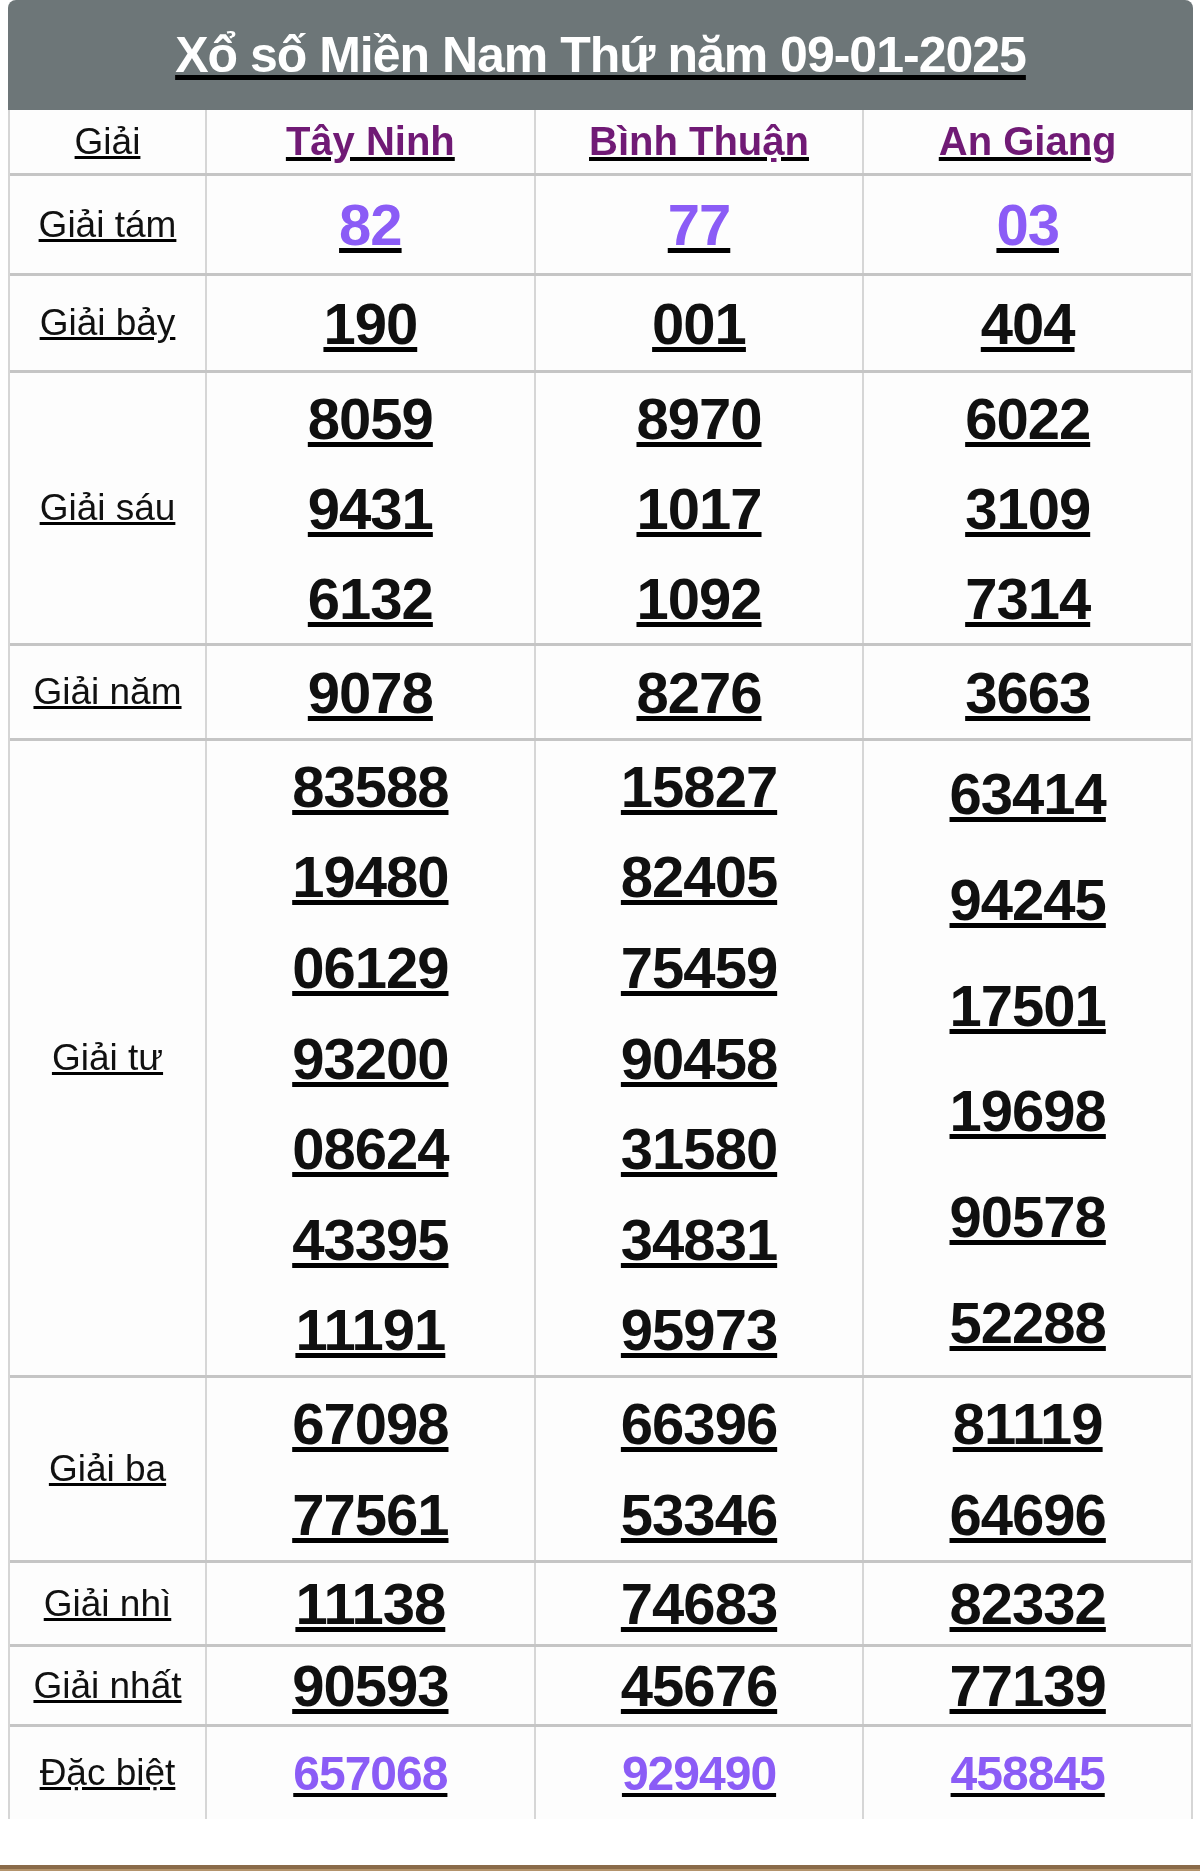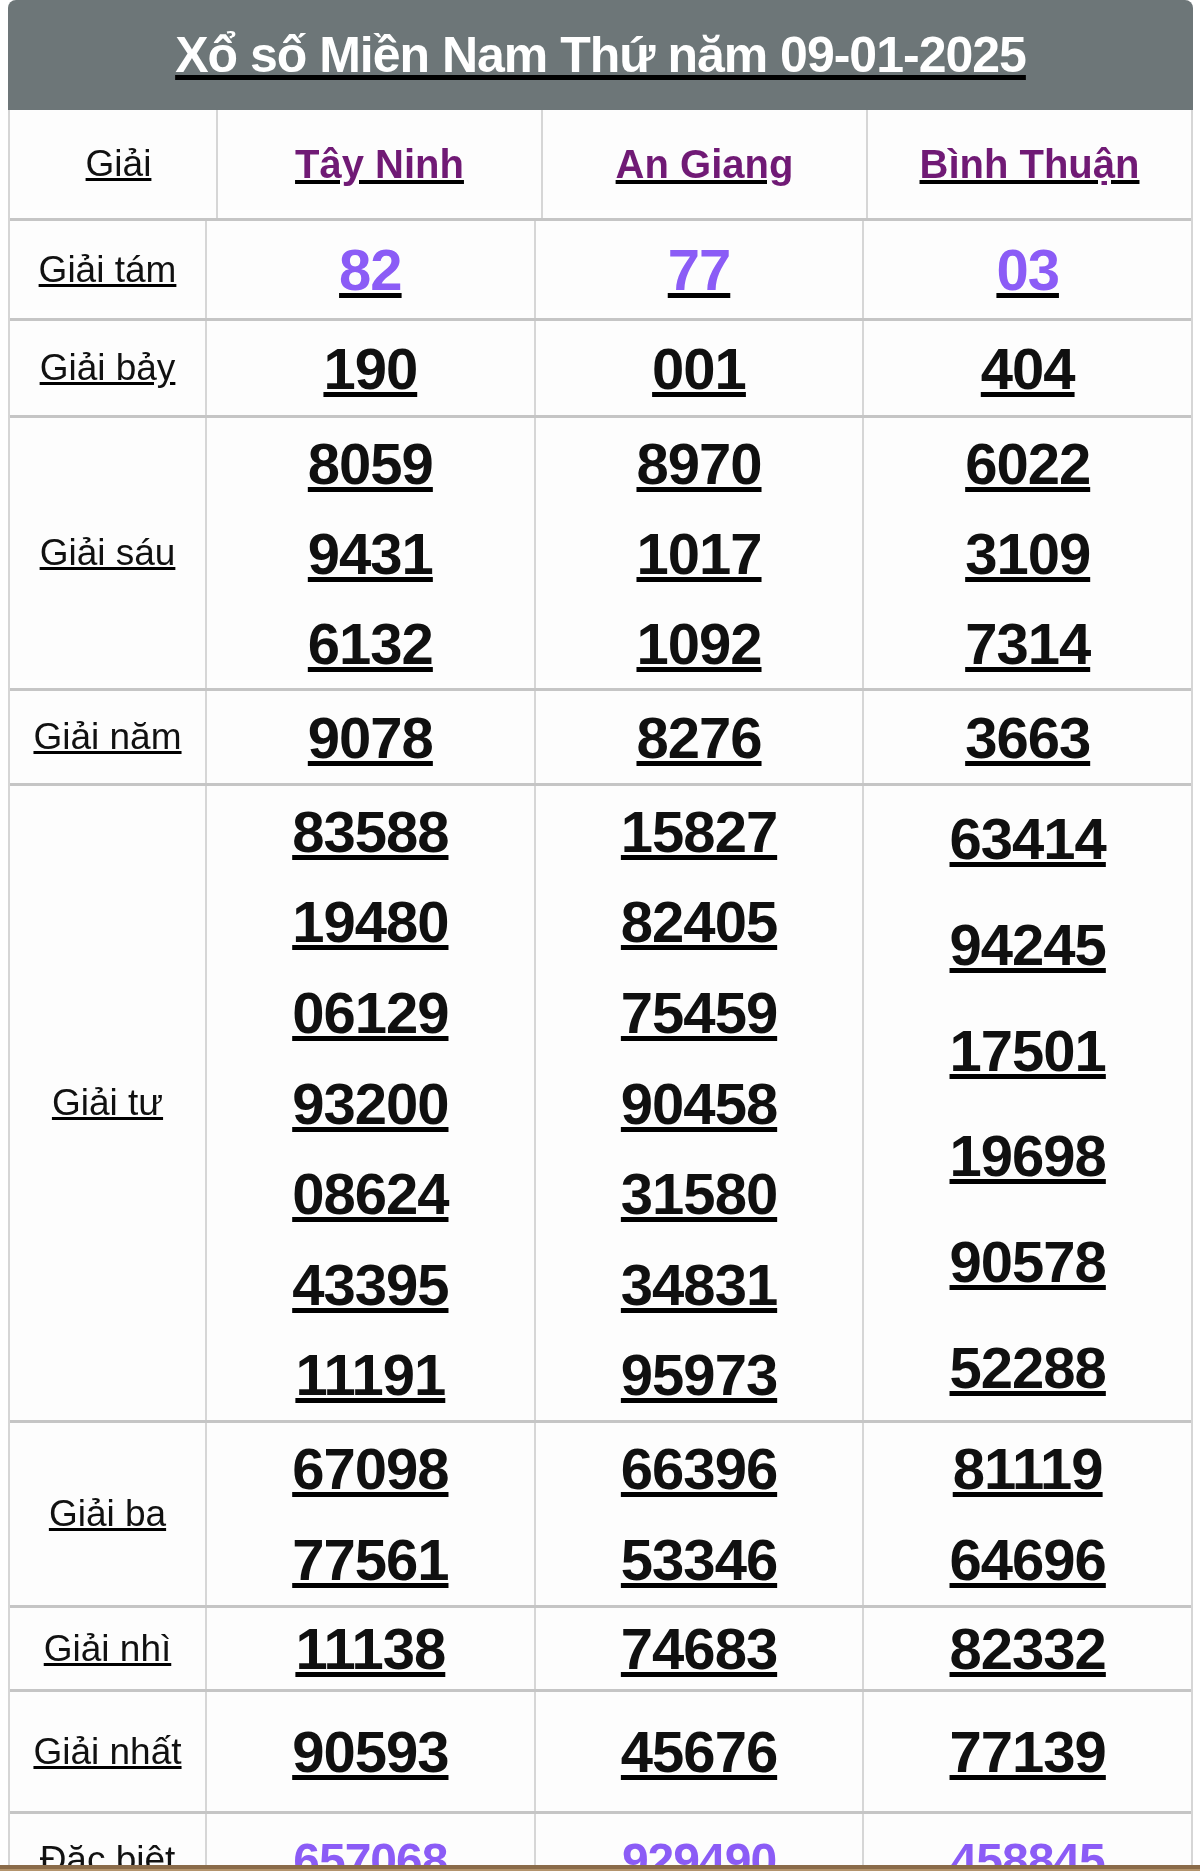--- a/index.html
+++ b/index.html
@@ -27,29 +27,29 @@
     font-weight: 700;
     letter-spacing: -1px;
   }
   .table {
     border-left: 2px solid #d6d6d6;
     border-right: 2px solid #d6d6d6;
     background: #fdfdfd;
   }
   .row { display: flex; border-top: 3px solid #c5c5c5; }
   .row.r-header { border-top: none; }
-  .r-header { height: 108px; padding-left: 11px; }
+  .r-header { height: 63px; }
   .r-tam  { height: 100px; }
   .r-bay  { height: 97px; }
   .r-sau  { height: 273px; }
   .r-nam  { height: 95px; }
   .r-tu   { height: 637px; }
   .r-ba   { height: 185px; }
   .r-nhi  { height: 84px; }
-  .r-nhat { height: 122px; }
+  .r-nhat { height: 80px; }
   .r-db   { height: 95px; }
   .cell {
     border-right: 2px solid #d6d6d6;
     display: flex; flex-direction: column;
     justify-content: center;
   }
   .cell:last-child { border-right: none; }
   .label-cell {
     width: 197px;
     align-items: center;
@@ -90,22 +90,22 @@
 
   <div class="title-bar">
     <span>Xổ số Miền Nam Thứ năm 09-01-2025</span>
   </div>
 
   <div class="table">
 
     <div class="row r-header">
       <div class="cell label-cell">Giải</div>
       <div class="cell header-cell">Tây Ninh</div>
+      <div class="cell header-cell">Bình Thuận</div>
       <div class="cell header-cell">An Giang</div>
-      <div class="cell header-cell">Bình Thuận</div>
     </div>
 
     <div class="row r-tam row-red">
       <div class="cell label-cell">Giải tám</div>
       <div class="cell num-cell">
         <div class="num">82</div>
       </div>
       <div class="cell num-cell">
         <div class="num">77</div>
       </div>

